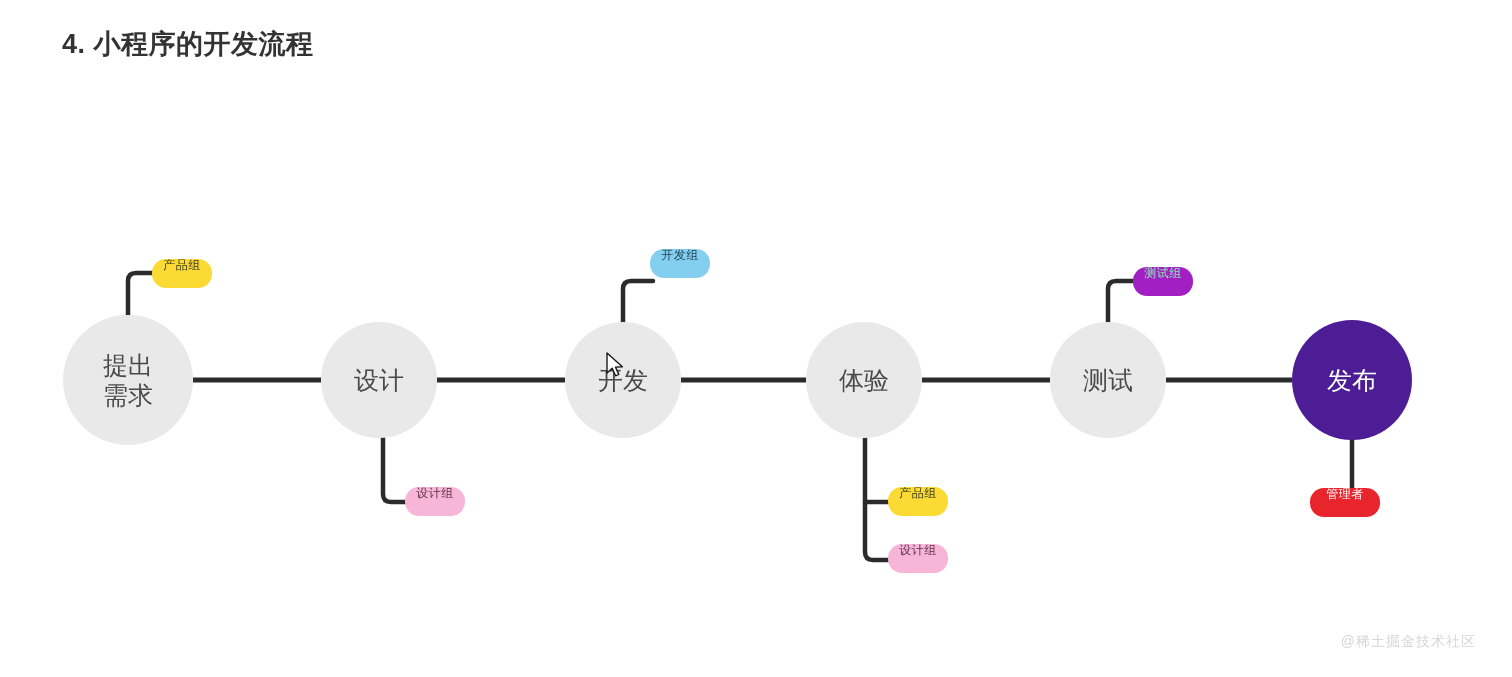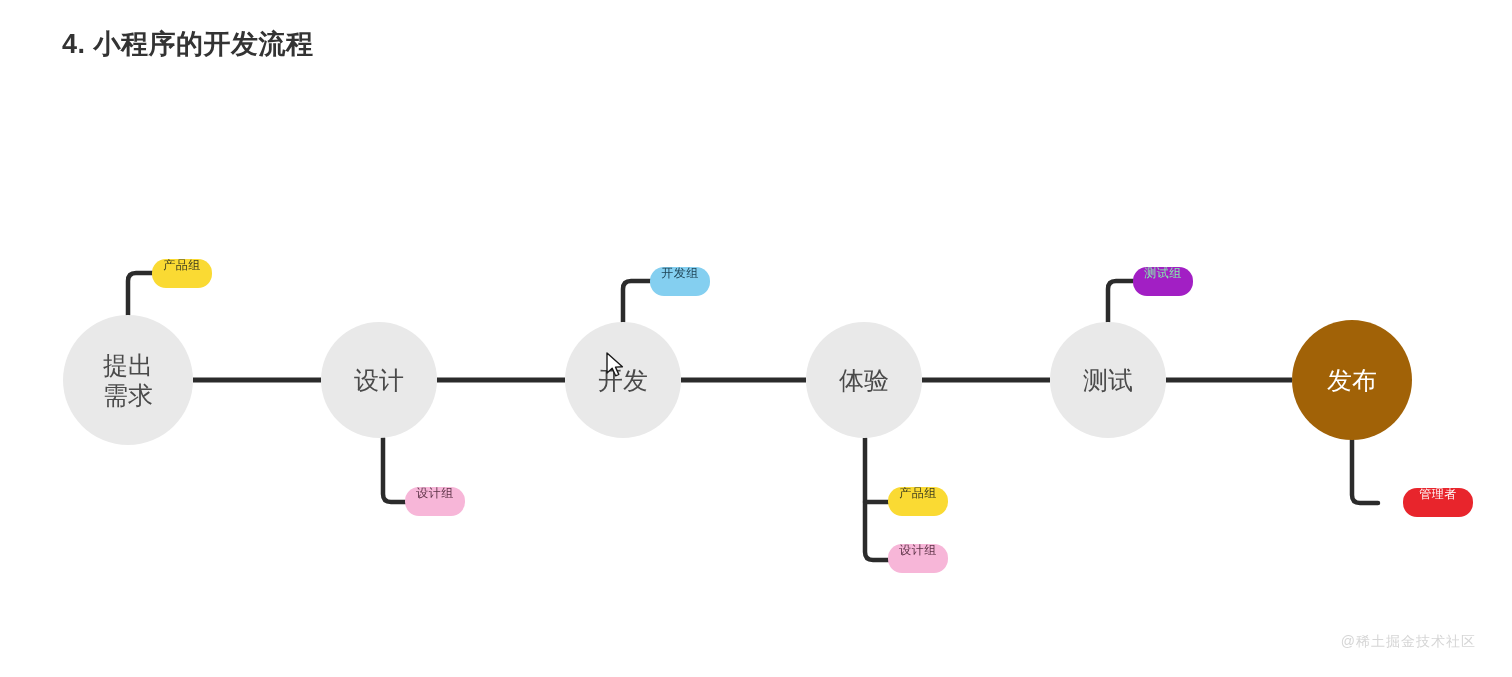--- a/index.html
+++ b/index.html
@@ -48,21 +48,21 @@
     justify-content: center;
     text-align: center;
     line-height: 1.22;
     box-sizing: border-box;
   }
   .node-grey {
     background: #e9e9e9;
     color: #4a4a4a;
   }
   .node-green {
-    background: #a16207;
+    background: #4c1d95;
     color: #ffffff;
   }
   .node-label {
     font-size: 25px;
     font-weight: 400;
     white-space: pre-line;
   }
   
   .tag {
     position: absolute;
@@ -160,37 +160,37 @@
   </div>
 
   <div class="tag tag-yellow" style="left:152px; top:259px; width:60px; height:29px;">
     <span>产品组</span>
   </div>
 
   <div class="tag tag-pink" style="left:405px; top:487px; width:60px; height:29px;">
     <span>设计组</span>
   </div>
 
-  <div class="tag tag-blue" style="left:650px; top:267px; width:60px; height:29px;">
+  <div class="tag tag-blue" style="left:650px; top:249px; width:60px; height:29px;">
     <span>开发组</span>
   </div>
 
   <div class="tag tag-yellow" style="left:888px; top:487px; width:60px; height:29px;">
     <span>产品组</span>
   </div>
 
   <div class="tag tag-pink" style="left:888px; top:544px; width:60px; height:29px;">
     <span>设计组</span>
   </div>
 
   <div class="tag tag-purple" style="left:1133px; top:267px; width:60px; height:29px;">
     <span>测试组</span>
   </div>
 
-  <div class="tag tag-red" style="left:1403px; top:488px; width:70px; height:29px;">
+  <div class="tag tag-red" style="left:1310px; top:488px; width:70px; height:29px;">
     <span>管理者</span>
   </div>
 
   <div class="watermark">@稀土掘金技术社区</div>
 
   <svg id="cursor" viewBox="0 0 20 28" xmlns="http://www.w3.org/2000/svg" style="left:606px; top:352px;">
     <path d="M1 1 L1 21 L6.2 16.2 L9.6 23.8 L12.8 22.4 L9.5 15.1 L16.4 14.8 Z" fill="#ffffff" stroke="#1a1a1a" stroke-width="1.4" stroke-linejoin="round"></path>
   </svg>
 
 </div>

